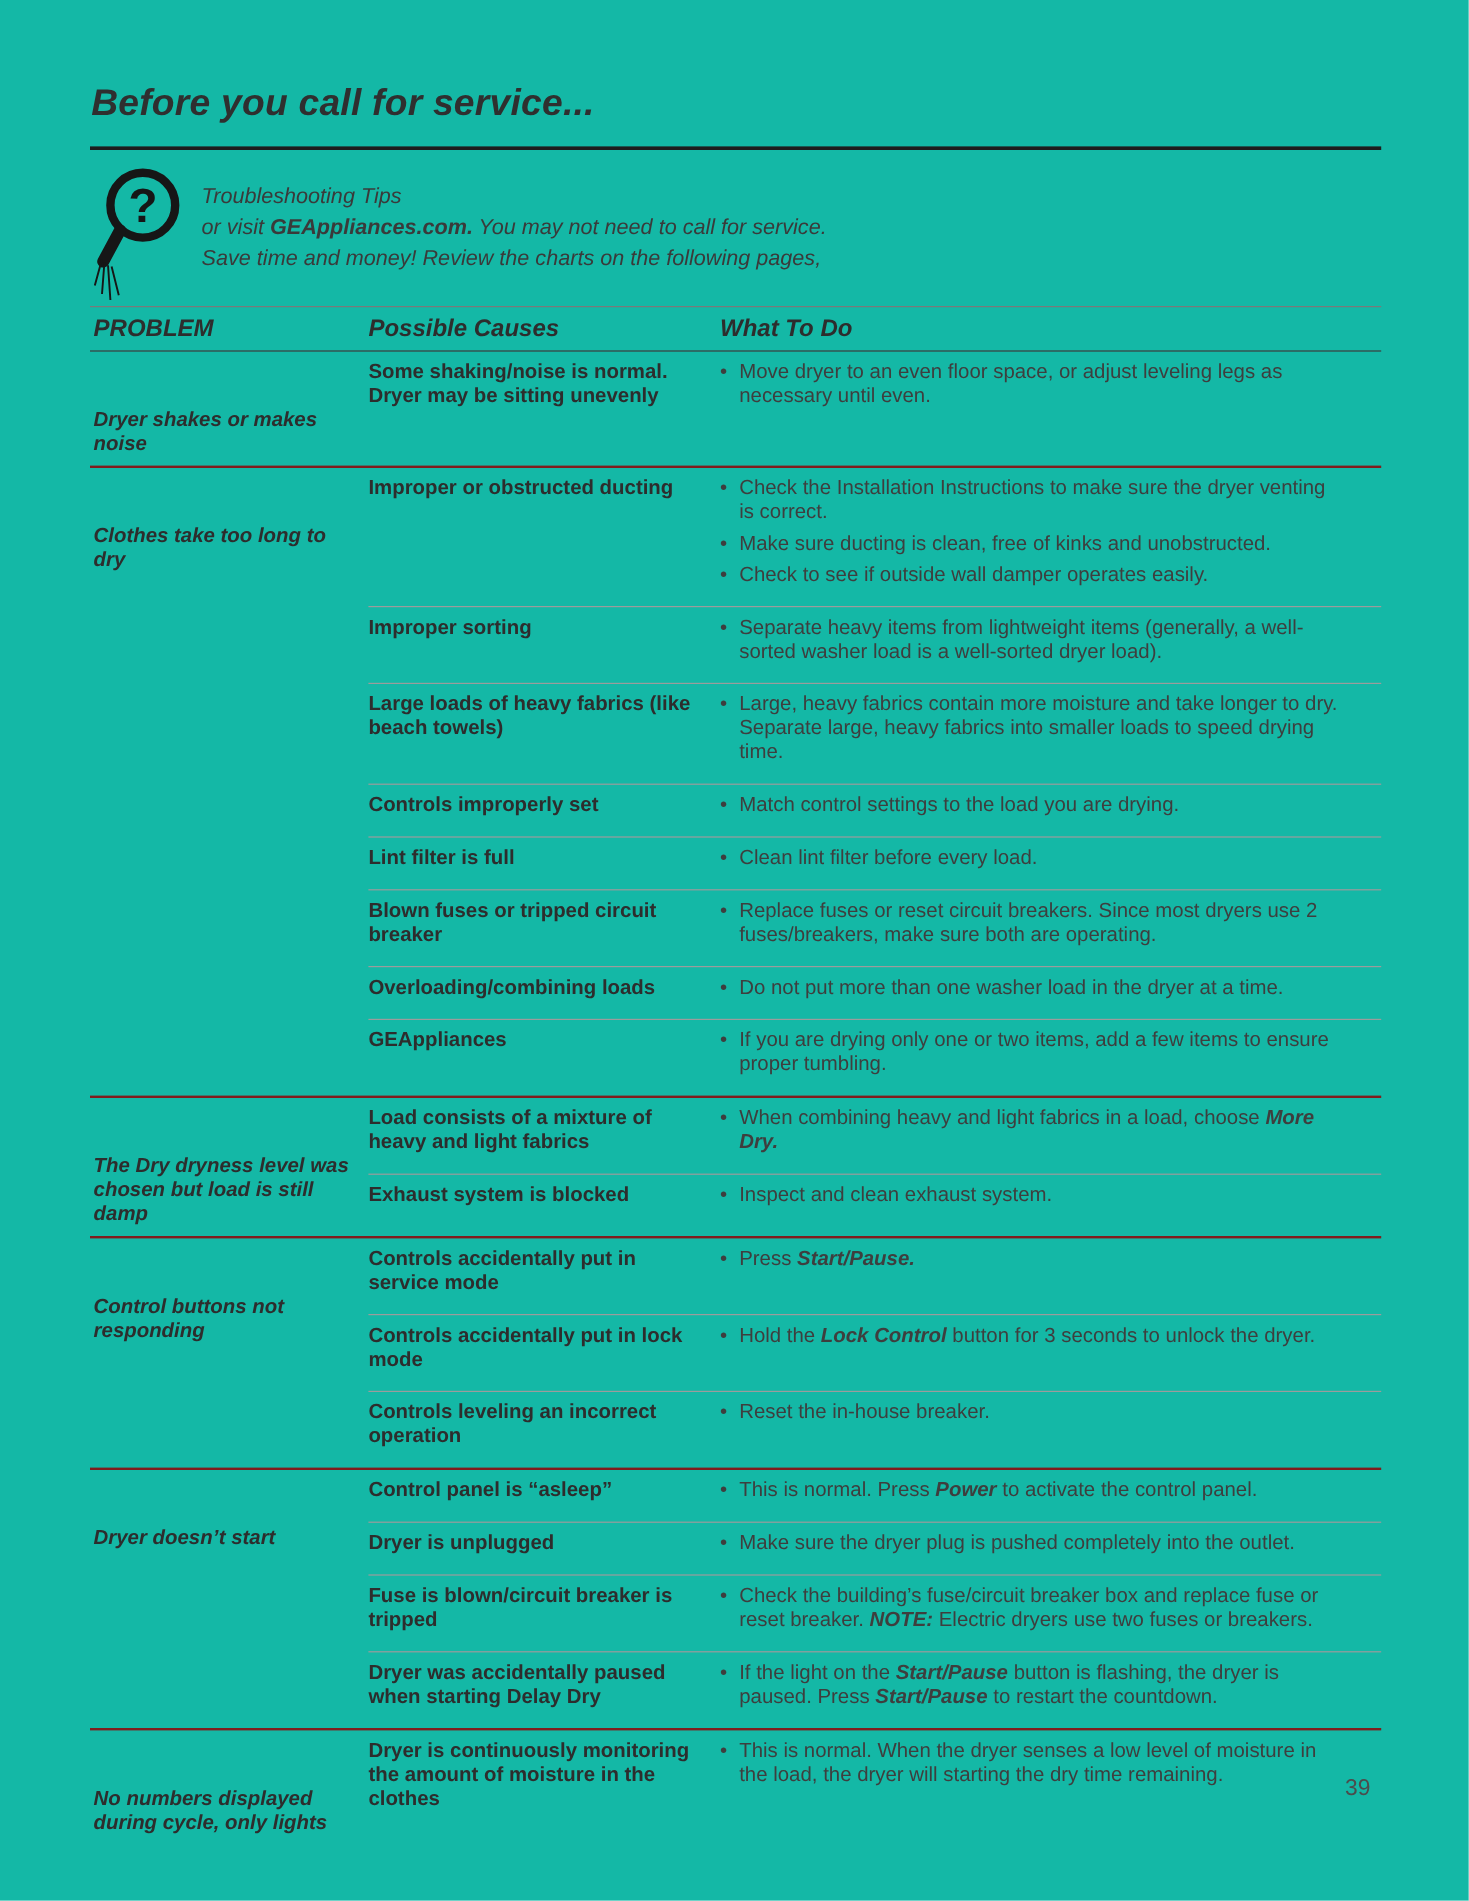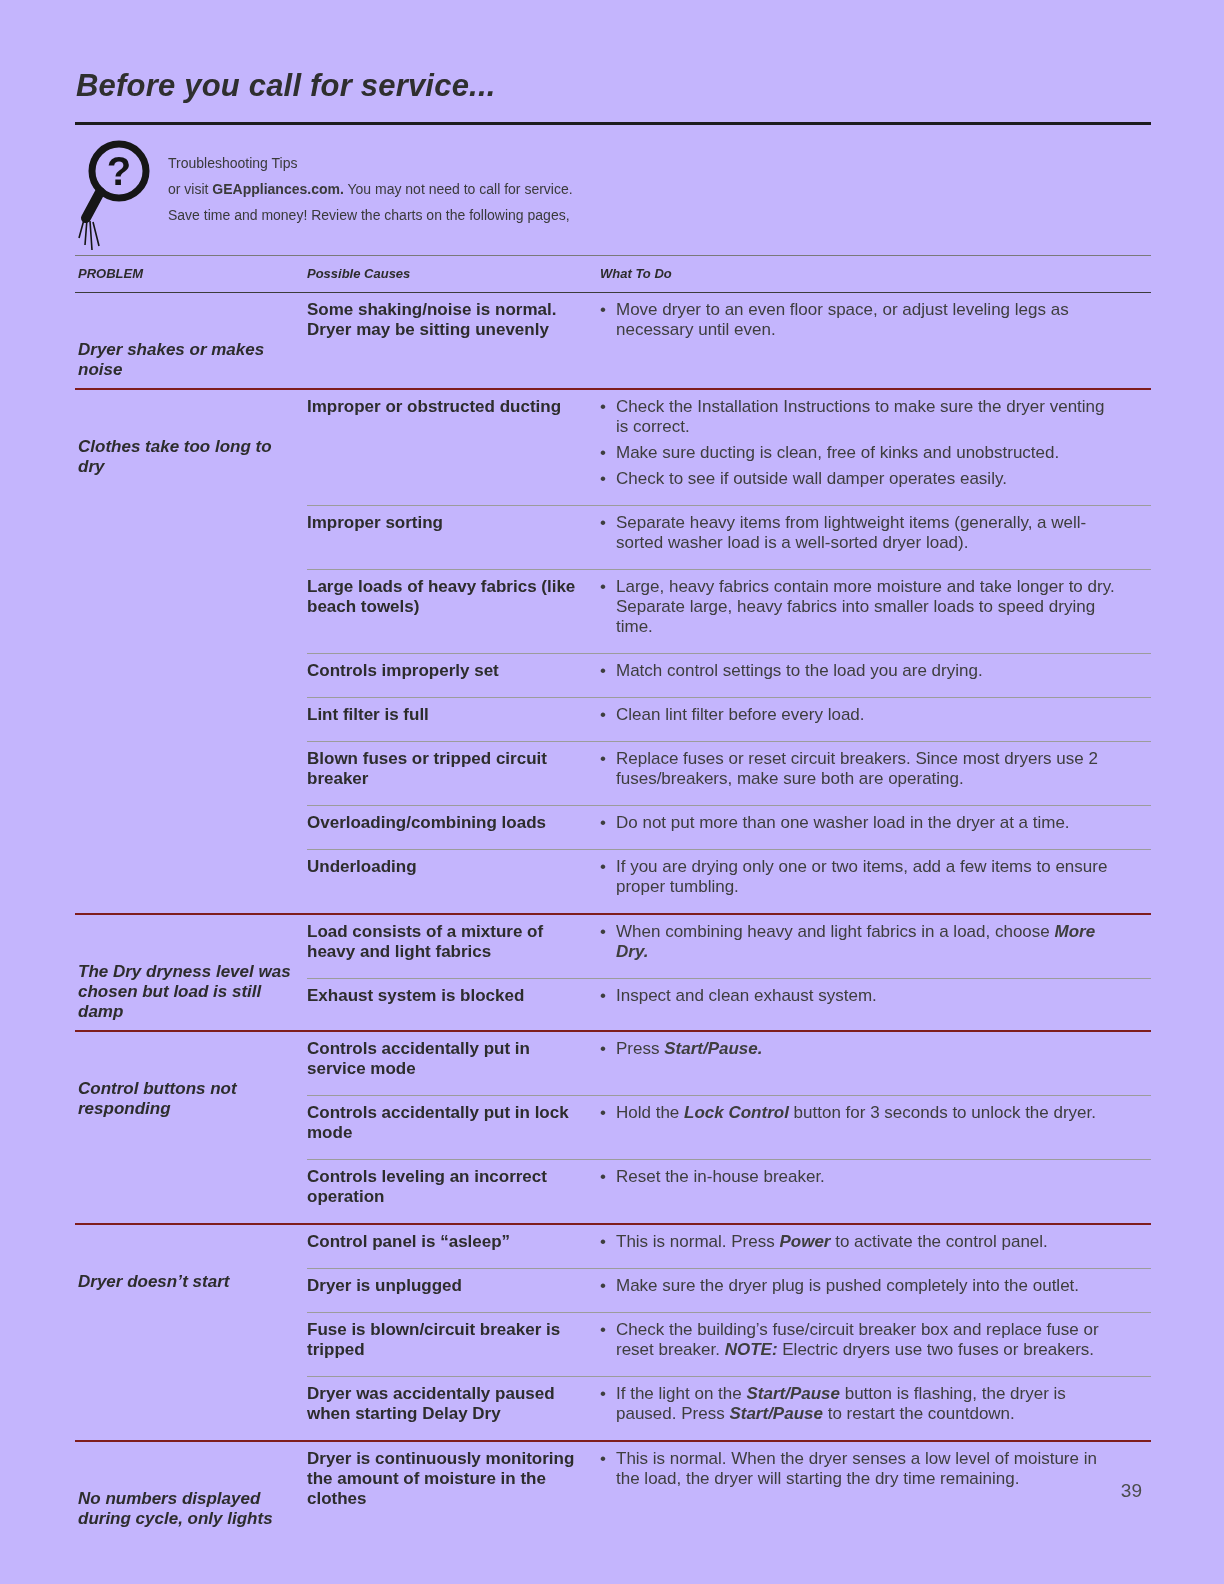--- a/index.html
+++ b/index.html
@@ -1,52 +1,52 @@
 <!DOCTYPE html>
 <html><head>
 <meta charset="utf-8">
 <style>
   * { margin:0; padding:0; box-sizing:border-box; }
   html,body { background:#ffffff; }
   .page {
     position:relative;
     width:1224px; height:1584px;
-    background:#c4b5fd;
+    background:#14b8a6;
     font-family:"Liberation Sans", sans-serif;
     color:#2e2e2e;
     overflow:hidden;
   }
   .title {
     position:absolute; left:76px; top:68px;
     font-size:31px; font-weight:bold; font-style:italic;
     color:#2f2f2f; letter-spacing:0.2px;
   }
   .title-rule {
     position:absolute; left:75px; top:122px;
     width:1076px; height:3px; background:#1d1d1d;
   }
   .tips { position:absolute; left:72px; top:136px; display:flex; }
   .tips-icon { width:88px; flex:0 0 88px; }
   .tips-text {
     margin-left:8px; padding-top:14px;
-    font-size:14px; line-height:26px; color:#3a3a3a;
+    font-style:italic; font-size:18px; line-height:26px; color:#3a3a3a;
   }
   .tips-heading { margin-bottom:0; }
   .tips-text b { font-weight:bold; }
 
   .ts-table {
     position:absolute; left:75px; top:255px; width:1076px;
     font-size:17px; line-height:20px;
   }
   .thead {
     display:grid; grid-template-columns:232px 293px 1fr;
     border-top:1px solid #7a7a7a;
     border-bottom:1px solid #3c3c3c;
     padding:8px 0 8px;
-    font-weight:bold; font-style:italic; font-size:13px; color:#2d2d2d;
+    font-weight:bold; font-style:italic; font-size:20px; color:#2d2d2d;
   }
   .thead .th:first-child { padding-left:3px; }
   .group { display:grid; grid-template-columns:232px 1fr; }
   .group + .group { border-top:2px solid #7f1d1d; }
   .problem-cell {
     font-weight:bold; font-style:italic;
     padding:7px 14px 8px 3px; color:#2d2d2d;margin-top:40px;
   }
   .row { display:grid; grid-template-columns:293px 1fr; padding:7px 0 16px; }
   .row + .row { border-top:1px solid #9c9c9c; }
@@ -175,21 +175,21 @@
             <div class="row">
               <div class="cause-cell">Overloading/combining loads</div>
               <div class="todo-cell">
                 <div class="todo-item">
                   <div class="bullet">•</div>
                   <div class="todo-text">Do not put more than one washer load in the dryer at a time.</div>
                 </div>
               </div>
             </div>
             <div class="row">
-              <div class="cause-cell">Underloading</div>
+              <div class="cause-cell">GEAppliances</div>
               <div class="todo-cell">
                 <div class="todo-item">
                   <div class="bullet">•</div>
                   <div class="todo-text">If you are drying only one or two items, add a few items to ensure proper tumbling.</div>
                 </div>
               </div>
             </div>
           </div>
         </div>
         <div class="group">

